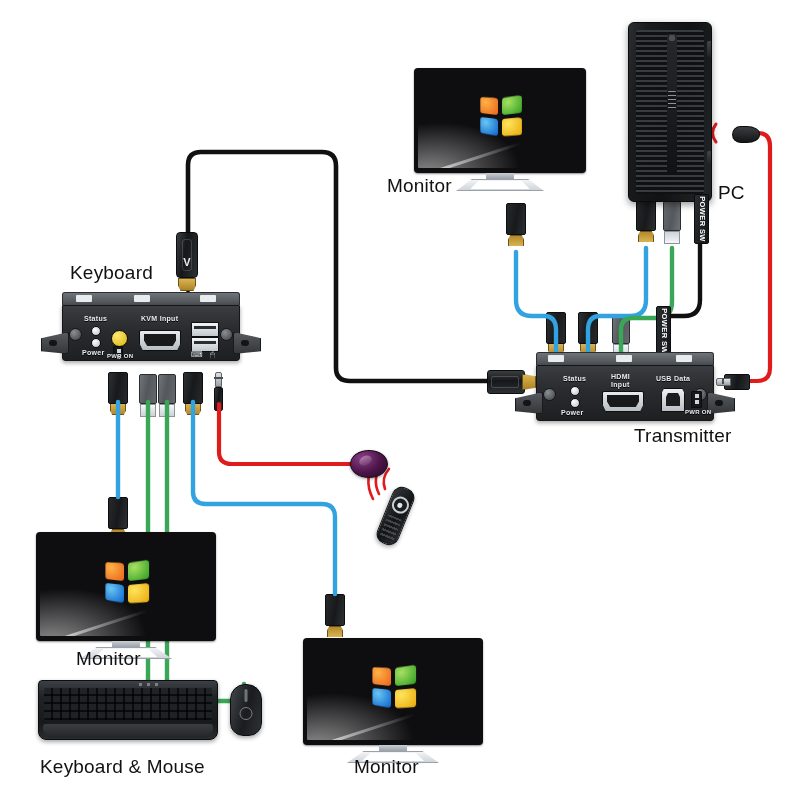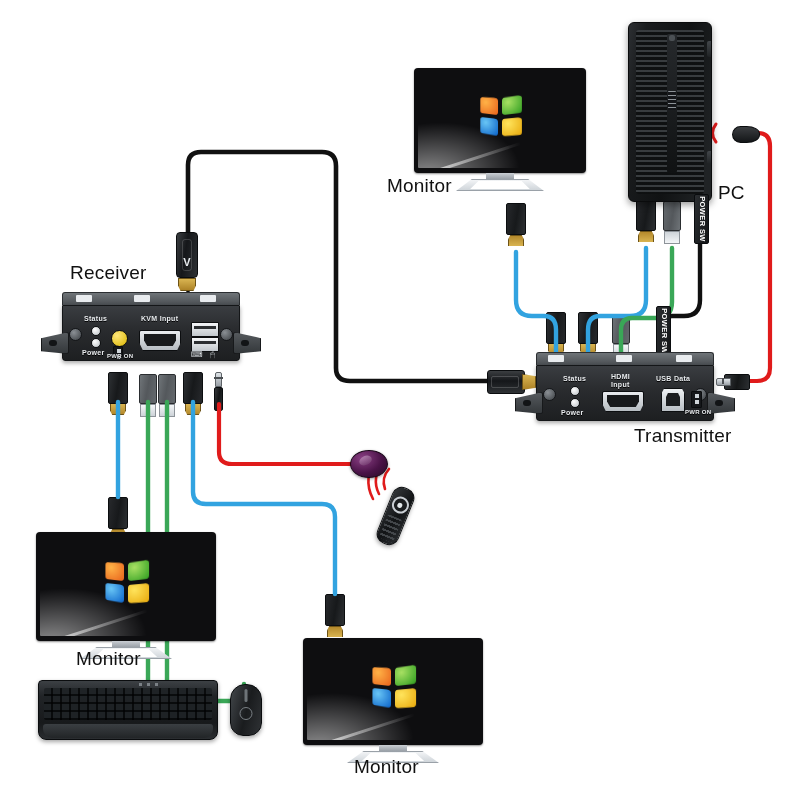--- a/index.html
+++ b/index.html
@@ -328,21 +328,21 @@
   </div>
 
   <div class="obj" style="left:716px;top:374px;width:34px;height:14px;">
     <div style="position:absolute;right:0;top:0;width:24px;height:14px;border-radius:2px;
                 background:linear-gradient(100deg,#35383b,#141617 52%,#2c2f32);border:1px solid #0a0c0e;"></div>
     <div style="position:absolute;left:0;top:4px;width:13px;height:6px;border-radius:2px 0 0 2px;
                 background:linear-gradient(#e2e7eb,#9ba1a7);border:1px solid #5d6266;"></div>
     <div style="position:absolute;left:6px;top:4px;width:1.5px;height:6px;background:#4a4e52;"></div>
   </div>
 
-  <div class="lbl txt" style="left:70px;top:262px;">Receiver</div>
+  <div class="lbl txt" style="left:70px;top:262px;">Keyboard</div>
 
   <div class="fibre obj" style="left:176px;top:232px;">
     <div class="shell">
         <div class="v">V</div>
       </div>
     <div class="tip"></div>
   </div>
 
   <div class="box obj" style="left:62px;top:292px;width:178px;">
     <div class="top">
@@ -449,14 +449,15 @@
   <div class="lbl txt" style="left:354px;top:756px;">Monitor</div>
 
   <div class="kb obj" style="left:38px;top:680px;width:178px;height:58px;">
     <div class="shell">
       <div class="ind"></div>
       <div class="keys"></div>
       <div class="rest"></div>
     </div>
   </div>
   <div class="mouse obj" style="left:230px;top:684px;"></div>
+  <div class="lbl txt" style="left:40px;top:756px;">Keyboard &amp; Mouse</div>
 
 </div>
 
 </body></html>

